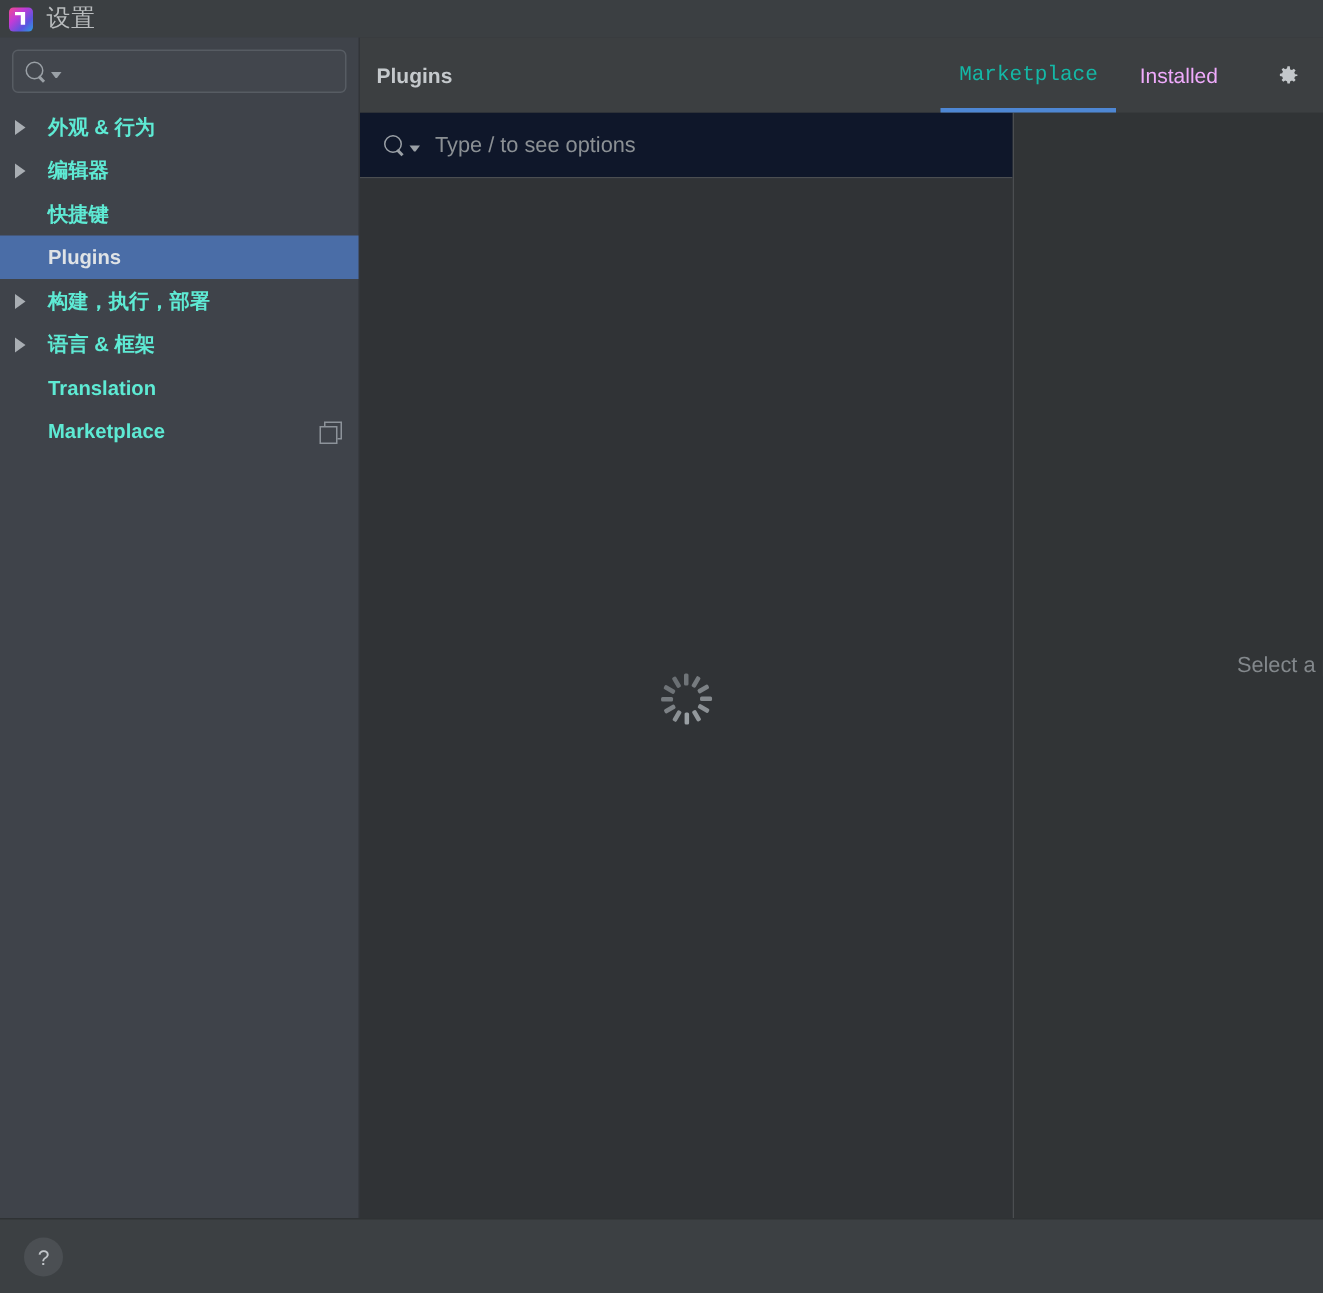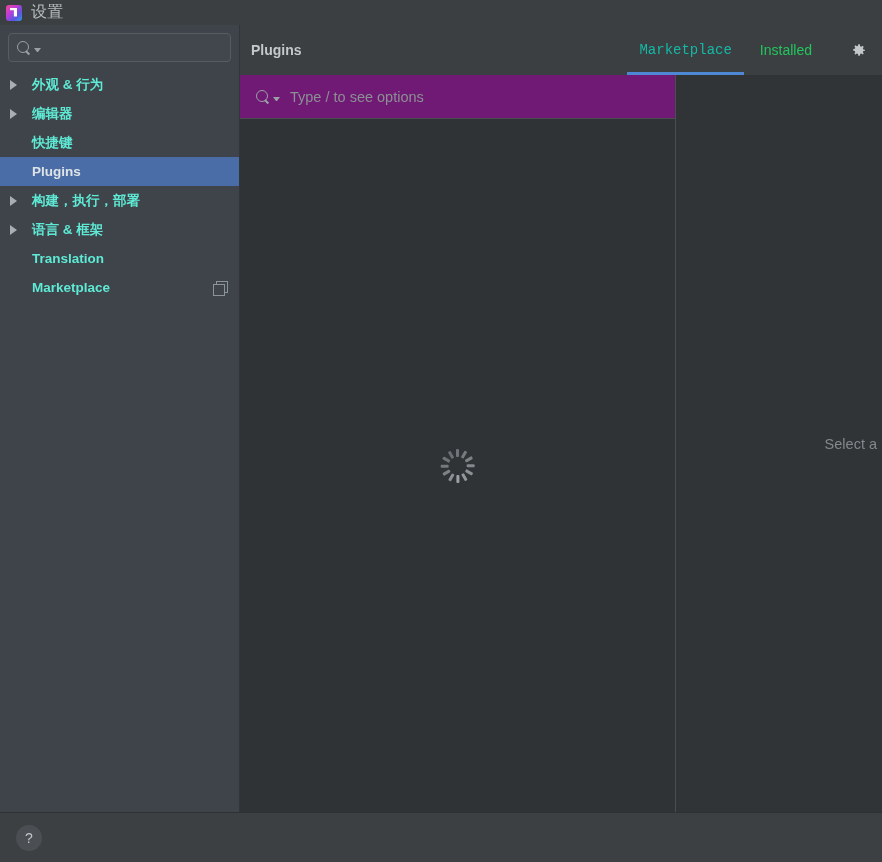--- a/index.html
+++ b/index.html
@@ -210,21 +210,21 @@
     display: flex;
     align-items: center;
     height: 100%;
   }
   .tab {
     height: 100%;
     display: flex;
     align-items: center;
     padding: 0 14px;
     font-size: 14px;
-    color: #22c55e;
+    color: #f0abfc;
     position: relative;
     cursor: default;
   }
   .tab.active { color: #14b8a6; font-family: Liberation Mono, monospace; }
   .tab.active::after {
     content: "";
     position: absolute;
     left: 2px; right: 2px;
     bottom: 0;
     height: 3px;
@@ -249,21 +249,21 @@
     flex: 1 1 auto;
     display: flex;
     flex-direction: column;
     background: #313436;
     border-right: 1px solid #4b4e51;
     min-width: 0;
   }
   .plugin-search {
     height: 44px;
     flex: 0 0 44px;
-    background: #701a75;
+    background: #0f172a;
     border-bottom: 1px solid #4b4e51;
     display: flex;
     align-items: center;
     padding-left: 16px;
   }
   .plugin-search .placeholder {
     margin-left: 10px;
     font-size: 14.5px;
     color: #8b9094;
   }

